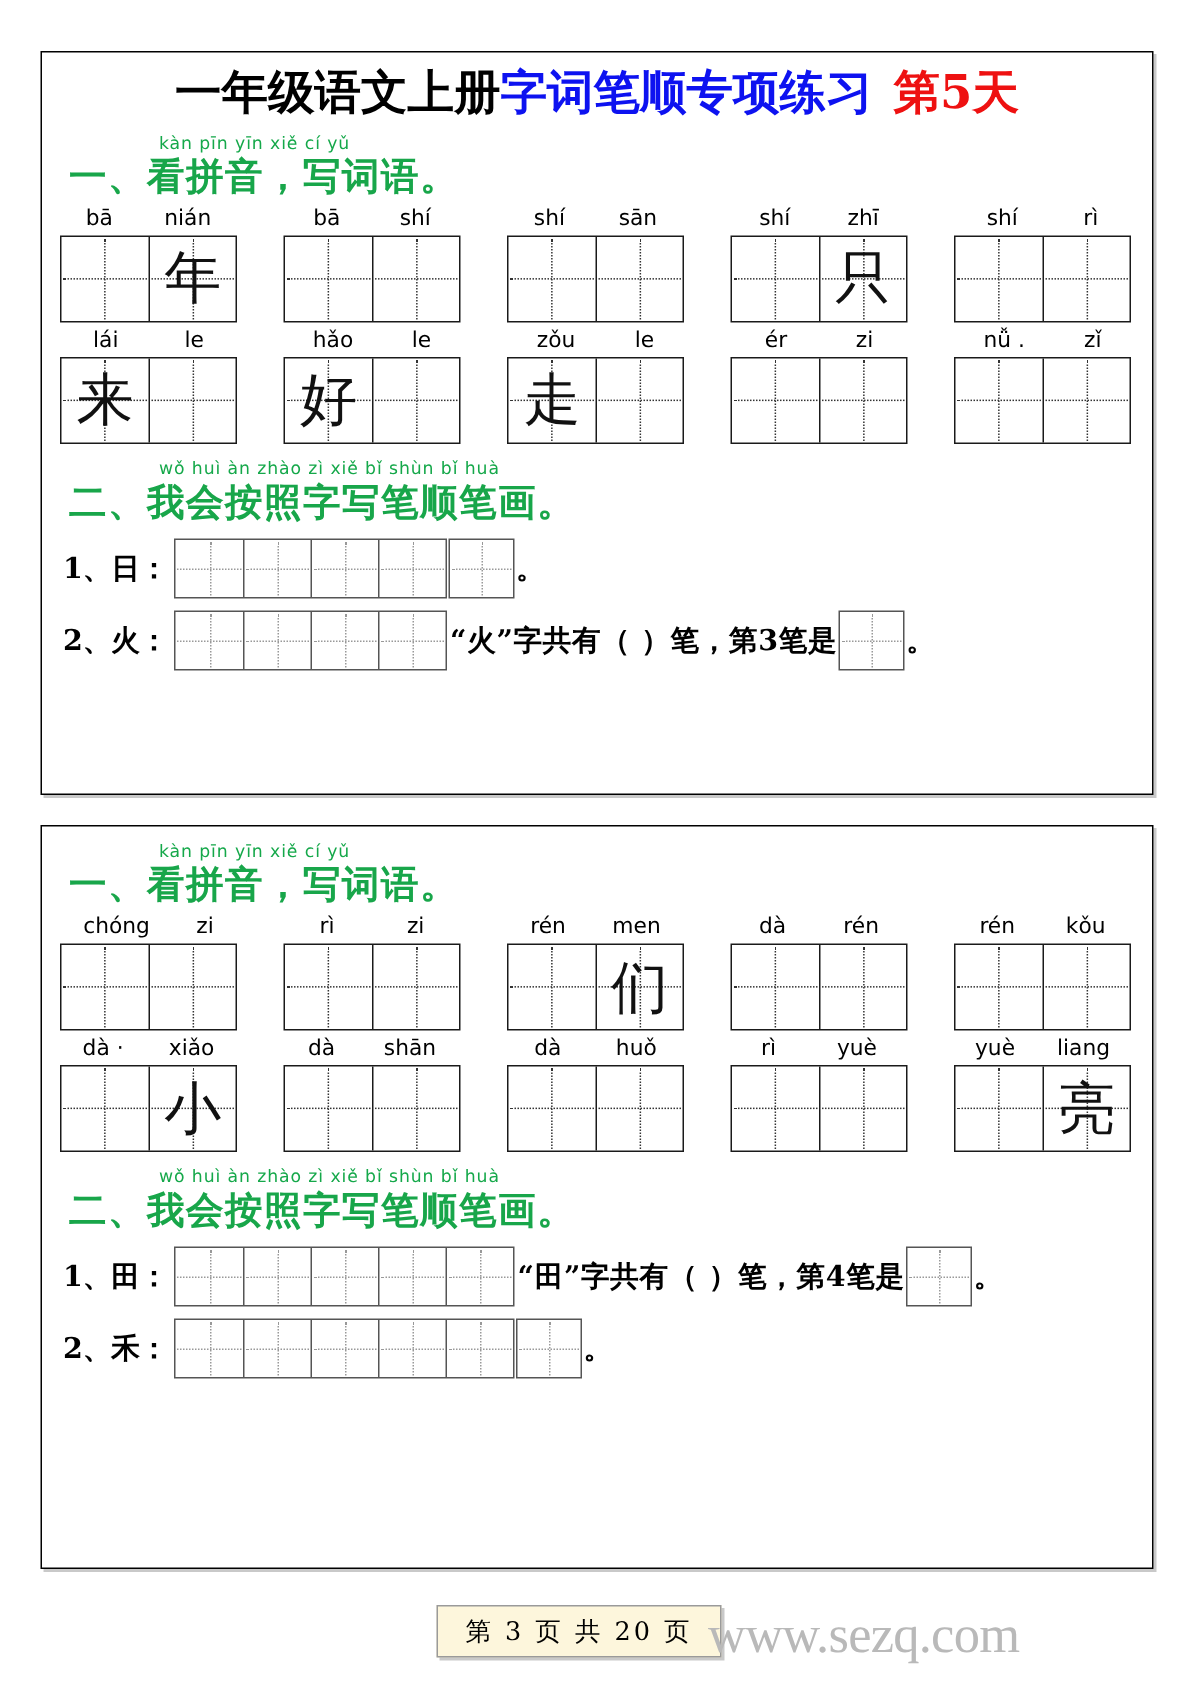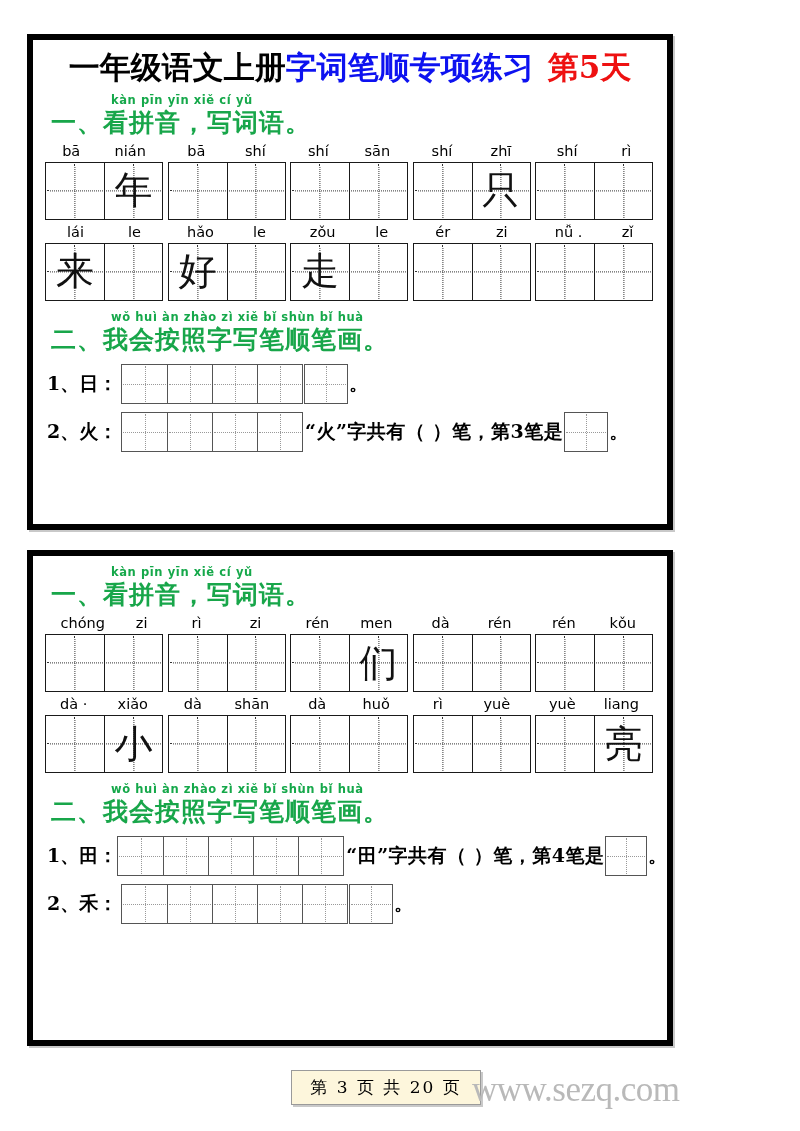--- a/index.html
+++ b/index.html
@@ -12,22 +12,22 @@
     position: relative;
     width: 800px; height: 1131px;
     overflow: hidden;
     background: #ffffff;
   }
 
   
   .sheet {
     position: absolute;
     left: 27px;
-    width: 646px;
-    border: 6px solid #000000;
+    width: 742px;
+    border: 1px solid #000000;
     box-shadow: 2px 2px 0 0 #c9c9c9;
     background: #ffffff;
     box-sizing: border-box;
   }
   #sheet-1 { top: 34px;  height: 496px; }
   #sheet-2 { top: 550px; height: 496px; }
 
   
   .title-row {
     text-align: center;
@@ -47,21 +47,21 @@
   .sec {
     position: relative;
     margin: 9px 0 0 10px;
     height: 46px;
   }
   .sec-pinyin {
     position: absolute;
     left: 68px; top: 0px;
     color: #15a84a;
     font-size: 11.5px;
-    font-weight: bold;
+    font-weight: normal;
     letter-spacing: 0.6px;
     white-space: nowrap;
     font-family: "DejaVu Sans", sans-serif;
   }
   .sec-title {
     position: absolute;
     left: 8px; top: 13px;
     color: #18a64a;
     font-size: 25px;
     font-weight: bold;

